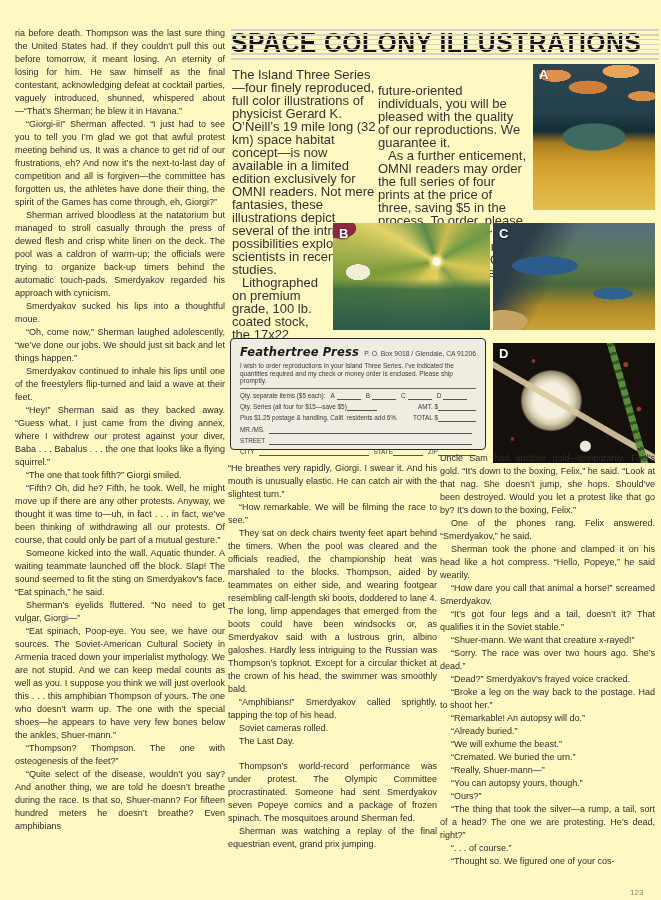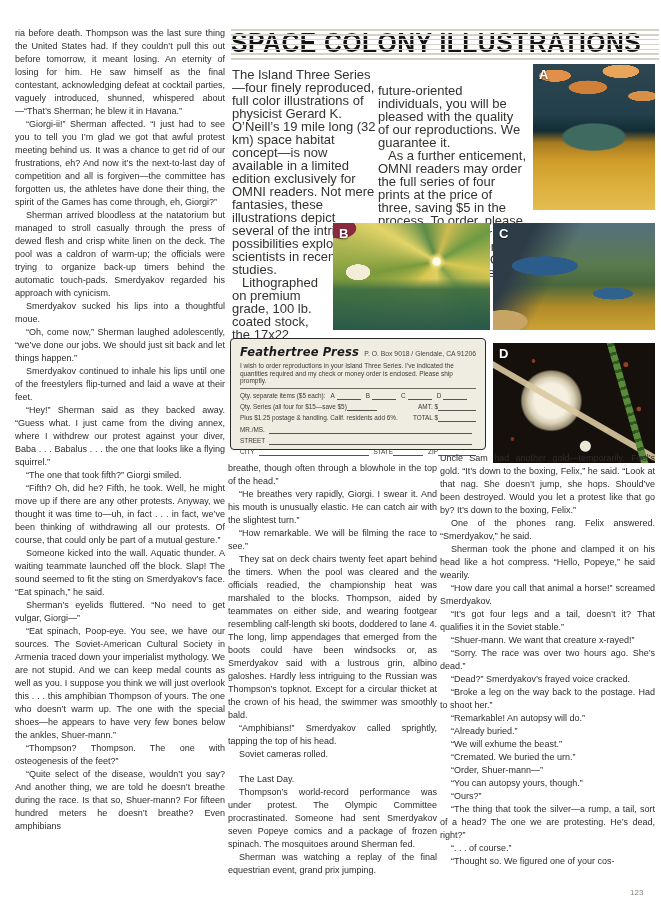--- a/index.html
+++ b/index.html
@@ -3,21 +3,21 @@
 <meta charset="utf-8">
 <style>
   * { margin:0; padding:0; box-sizing:border-box; }
   html,body { width:661px; height:900px; }
   body {
     background:#d4d1c6;
     font-family:"Liberation Sans", sans-serif;
     color:#2e2d2b;
     -webkit-font-smoothing:antialiased;
   }
-  .page { position:relative; width:661px; height:900px; overflow:hidden; background:#ffffff; }
+  .page { position:relative; width:661px; height:900px; overflow:hidden; background:#fef9c3; }
 
   
   .col { position:absolute; text-align:justify; font-size:9px; line-height:13px; overflow:hidden; }
   .col p { text-indent:11px; }
   .col p:first-child { text-indent:0; }
   .left-col { left:15px; top:27px; width:210px; height:862px; }
   .bottom-mid { left:228px; top:462px; width:209px; height:428px; }
   .bottom-mid p:nth-child(7) { margin-top:12px; }
   .bottom-right { left:440px; top:452px; width:215px; height:422px; }
 
@@ -212,21 +212,20 @@
       <span class="blank grow"></span>
       <span>STATE</span>
       <span class="blank w34"></span>
       <span class="gap"></span>
       <span>ZIP</span>
       <span class="blank w40"></span>
     </div>
   </div>
 
   <div class="col bottom-mid">
-      <p>breathe, though often through a blowhole in the top of the head.”</p>
       <p>“He breathes very rapidly, Giorgi. I swear it. And his mouth is unusually elastic. He can catch air with the slightest turn.”</p>
       <p>“How remarkable. We will be filming the race to see.”</p>
       <p>They sat on deck chairs twenty feet apart behind the timers. When the pool was cleared and the officials readied, the championship heat was marshaled to the blocks. Thompson, aided by teammates on either side, and wearing footgear resembling calf-length ski boots, doddered to lane 4. The long, limp appendages that emerged from the boots could have been windsocks or, as Smerdyakov said with a lustrous grin, albino galoshes. Hardly less intriguing to the Russian was Thompson’s topknot. Except for a circular thicket at the crown of his head, the swimmer was smoothly bald.</p>
       <p>“Amphibians!” Smerdyakov called sprightly, tapping the top of his head.</p>
       <p>Soviet cameras rolled.</p>
       <p>The Last Day.</p>
       <p>Thompson’s world-record performance was under protest. The Olympic Committee procrastinated. Someone had sent Smerdyakov seven Popeye comics and a package of frozen spinach. The mosquitoes around Sherman fed.</p>
       <p>Sherman was watching a replay of the final equestrian event, grand prix jumping.</p>
     </div>
   <div class="col bottom-right">
@@ -236,21 +235,21 @@
       <p>“How dare you call that animal a horse!” screamed Smerdyakov.</p>
       <p>“It’s got four legs and a tail, doesn’t it? That qualifies it in the Soviet stable.”</p>
       <p>“Shuer-mann. We want that creature x-rayed!”</p>
       <p>“Sorry. The race was over two hours ago. She’s dead.”</p>
       <p>“Dead?” Smerdyakov’s frayed voice cracked.</p>
       <p>“Broke a leg on the way back to the postage. Had to shoot her.”</p>
       <p>“Remarkable! An autopsy will do.”</p>
       <p>“Already buried.”</p>
       <p>“We will exhume the beast.”</p>
       <p>“Cremated. We buried the urn.”</p>
-      <p>“Order, Shuer-mann—”</p>
+      <p>“Really, Shuer-mann—”</p>
       <p>“You can autopsy yours, though.”</p>
       <p>“Ours?”</p>
       <p>“The thing that took the silver—a rump, a tail, sort of a head? The one we are protesting. He’s dead, right?”</p>
       <p>“. . . of course.”</p>
       <p>“Thought so. We figured one of your cos-</p>
     </div>
 
   <div class="page-number">123</div>
 </div>
 

